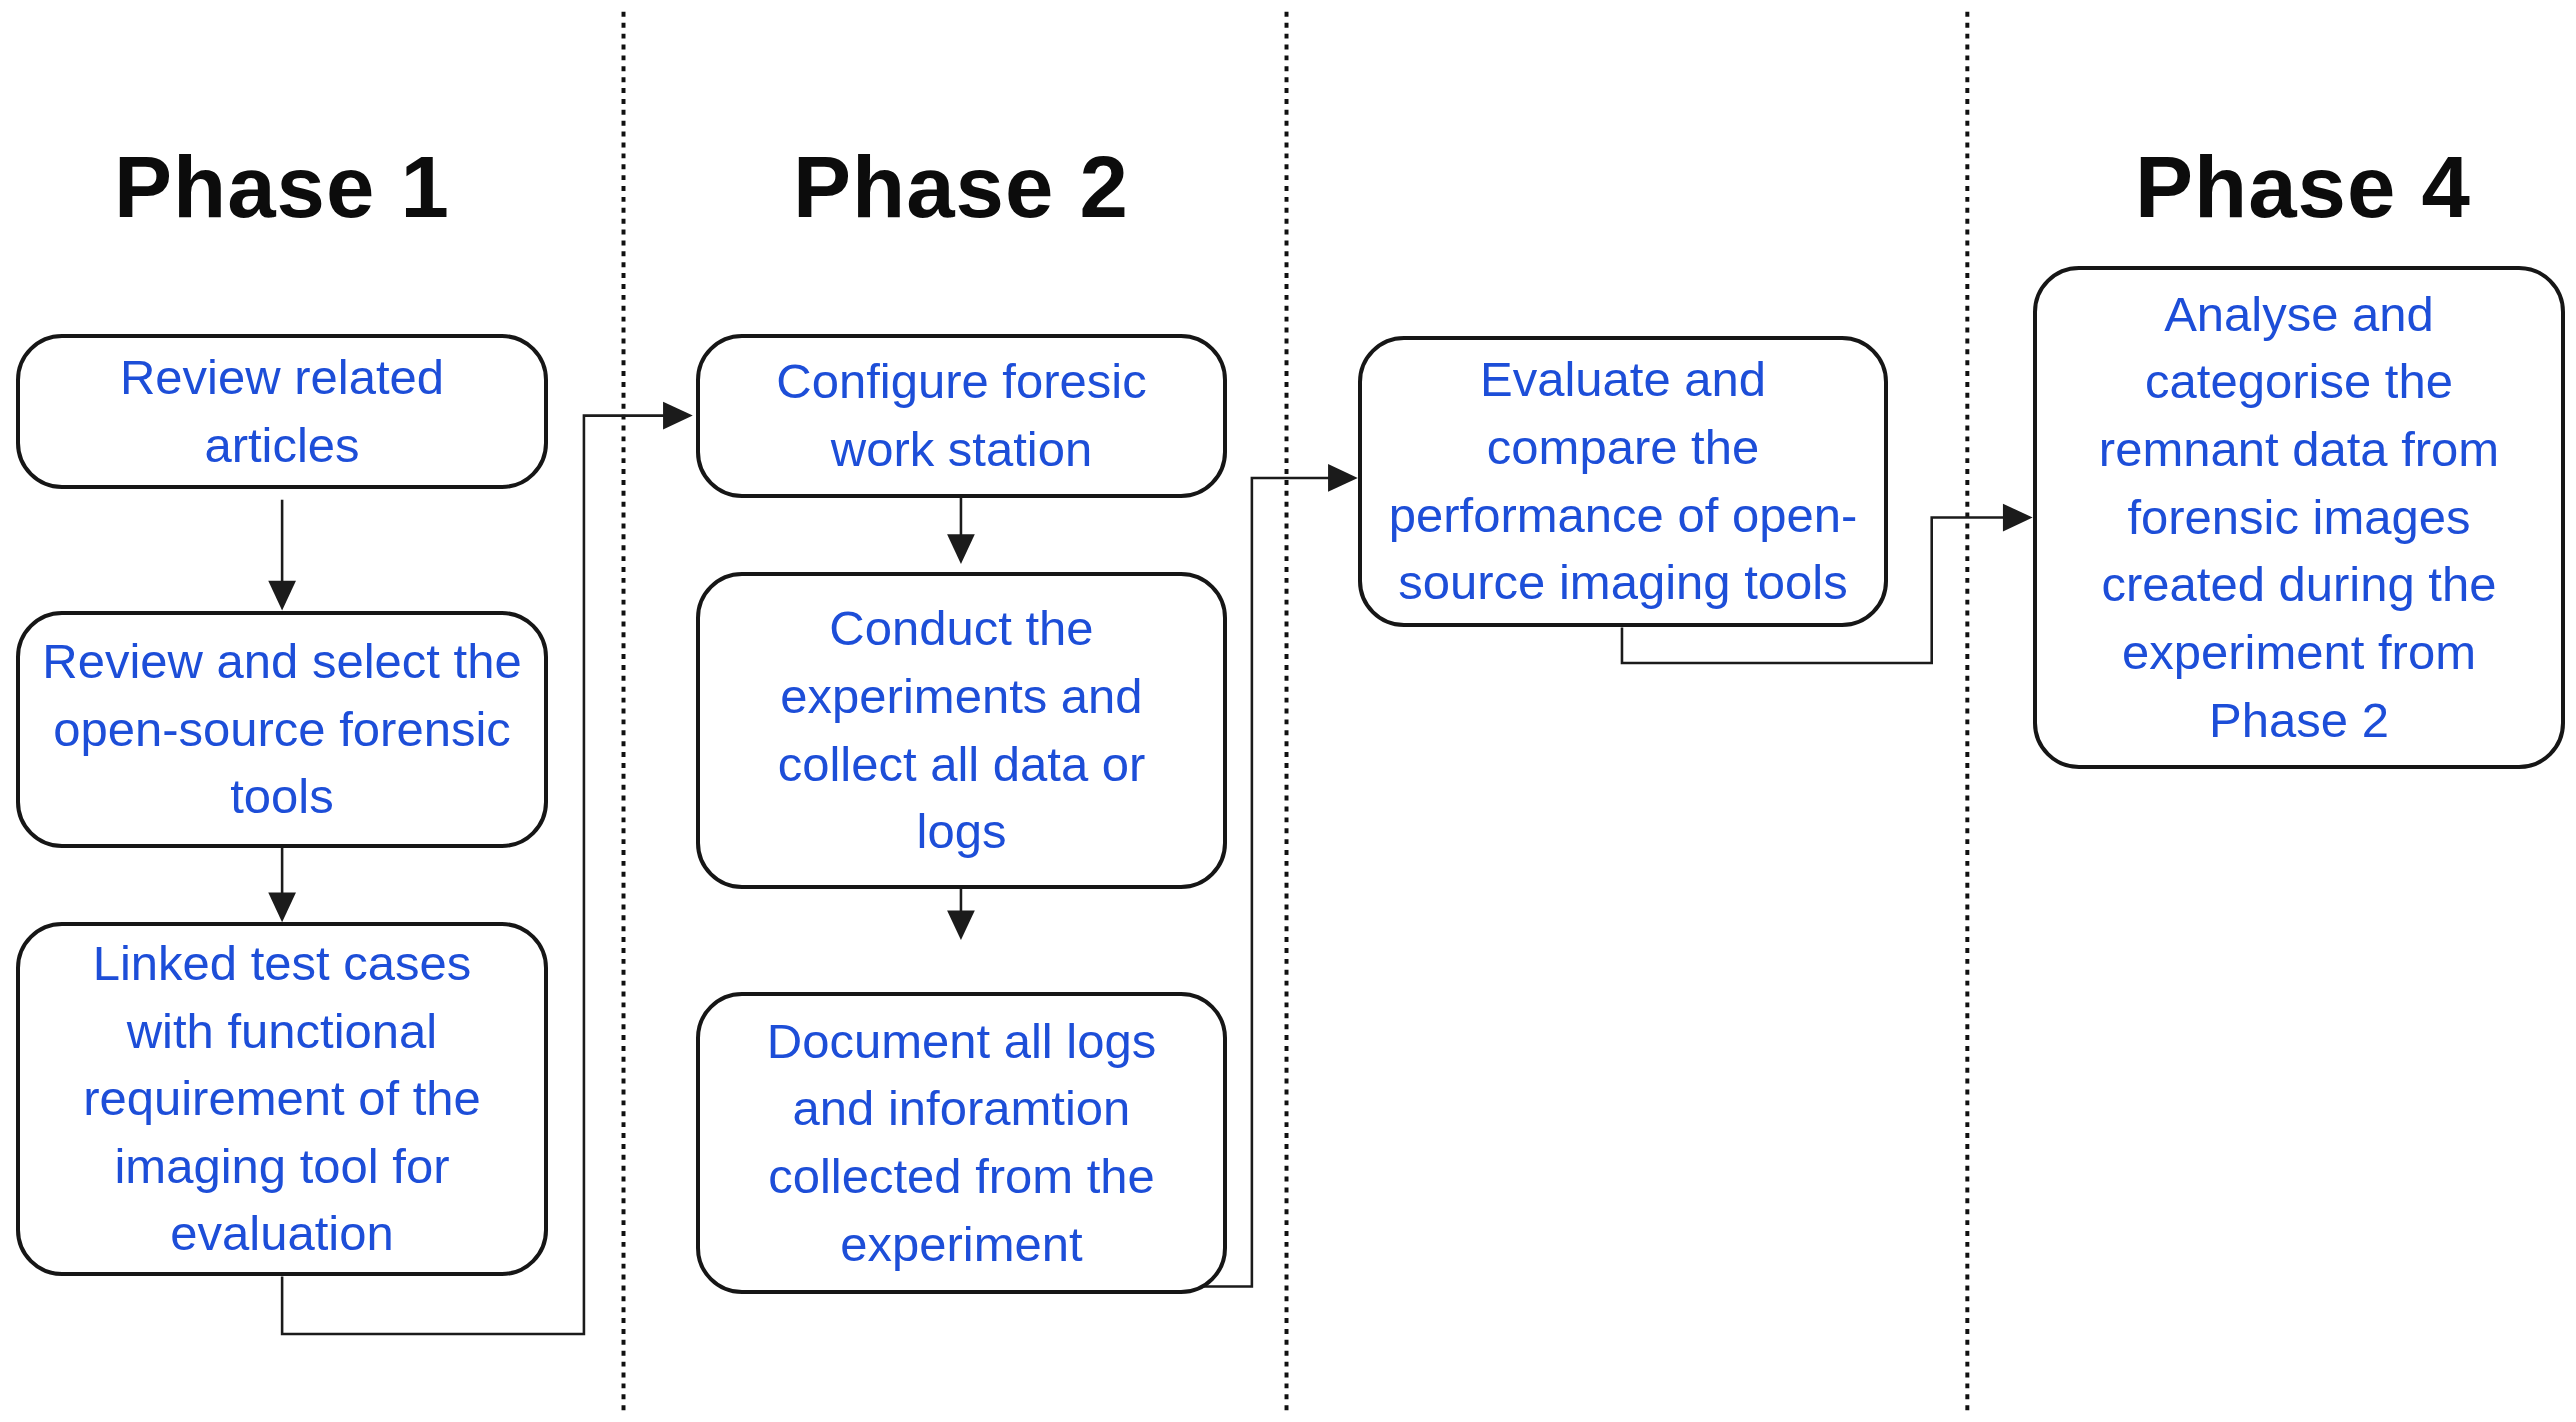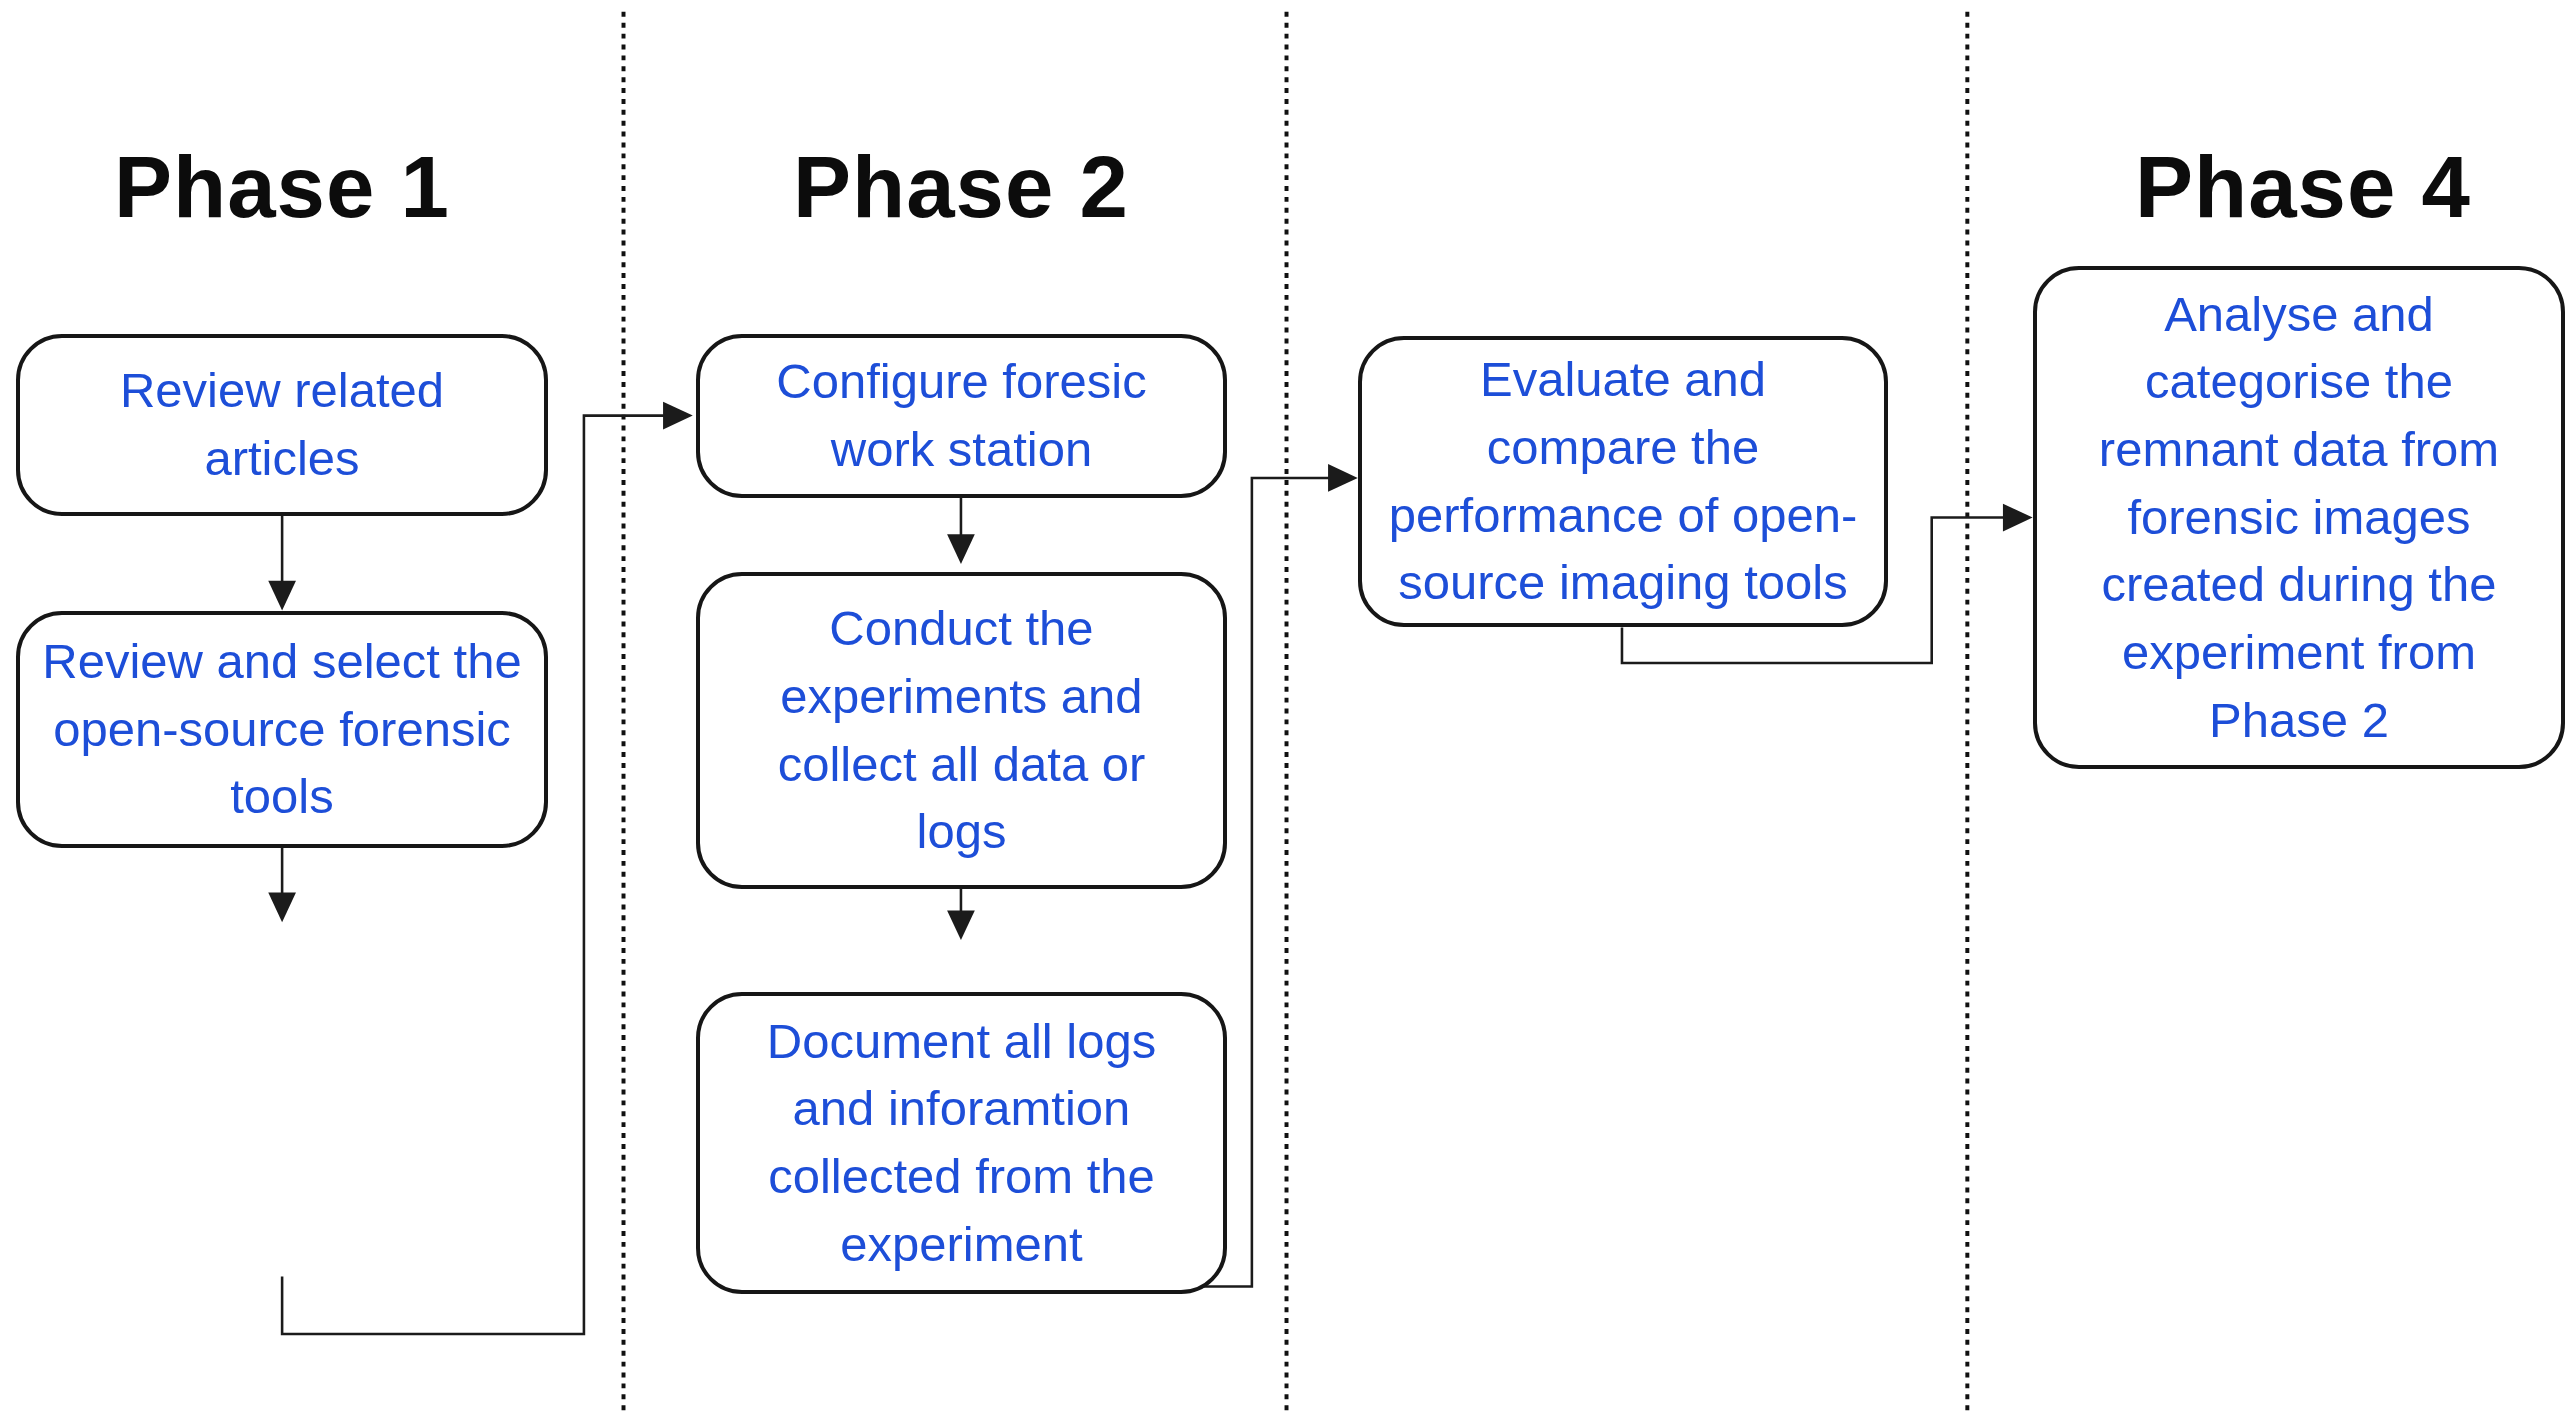--- a/index.html
+++ b/index.html
@@ -68,25 +68,30 @@
     <g>
       <polyline class="wire" points="1639,634 1639,670 1952,670 1952,523 2026,523"></polyline>
       <polygon class="head" points="2054,523 2024,509 2024,537"></polygon>
     </g>
   </svg>
 
   <div class="phase-title" style="left:-25px">Phase 1</div>
   <div class="phase-title" style="left:654px">Phase 2</div>
   <div class="phase-title" style="left:1996px">Phase 4</div>
 
-  <div class="node" style="left:16px;  top:334px; width:532px; height:182px">Review related
+  <div class="node" style="left:16px;  top:334px; width:532px; height:155px">Review related
 articles</div>
   <div class="node" style="left:16px;  top:611px; width:532px; height:237px">Review and select the
 open-source forensic
 tools</div>
+  <div class="node" style="left:16px;  top:922px; width:532px; height:354px">Linked test cases
+with functional
+requirement of the
+imaging tool for
+evaluation</div>
 
   <div class="node" style="left:696px; top:334px; width:531px; height:164px">Configure foresic
 work station</div>
   <div class="node" style="left:696px; top:572px; width:531px; height:317px">Conduct the
 experiments and
 collect all data or
 logs</div>
   <div class="node" style="left:696px; top:992px; width:531px; height:302px">Document all logs
 and inforamtion
 collected from the

